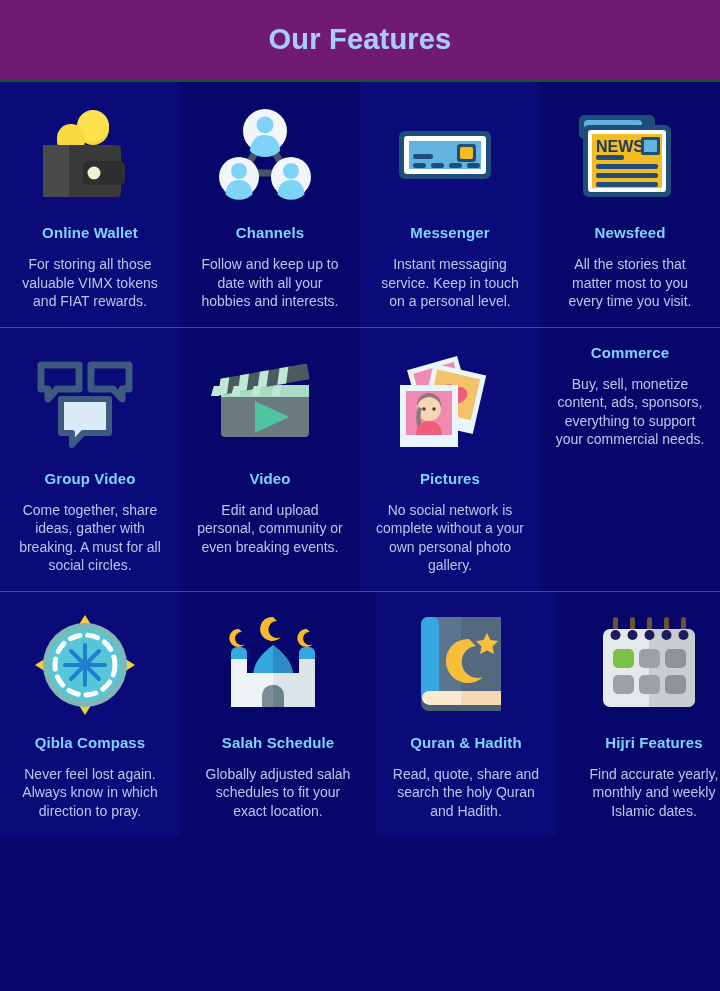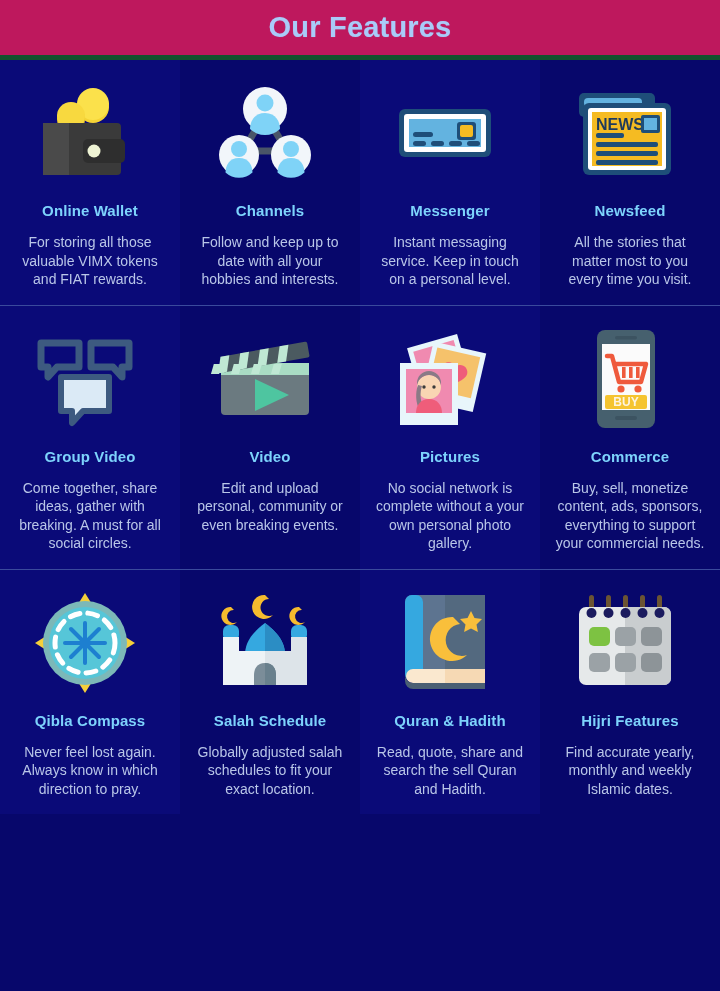--- a/index.html
+++ b/index.html
@@ -13,40 +13,40 @@
   }
   .page {
     width: 720px;
     height: 991px;
     background: #07076b;
     position: relative;
   }
 
   
   .header {
-    height: 60px;
+    height: 82px;
     display: flex;
     align-items: center;
     justify-content: center;
-    background: #be185d;
-    border-bottom: 5px solid #14532d;
+    background: #701a75;
+    border-bottom: 3px solid #14532d;
   }
   .header-title {
     font-size: 29px;
     font-weight: bold;
     color: #a9cbf8;
     letter-spacing: 0.2px;
     text-shadow: 0 0 1px rgba(169,203,248,.4);
   }
   .row-wrap {
     display: grid;
     grid-template-columns: repeat(4, 180px);
     border-bottom: 1px solid #3a4a9c;
   }
-  .row-wrap:last-child { border-bottom: none; }
+  .row-wrap:last-child { border-bottom: none; gap: 8px; }
 
   .card {
     padding: 10px 8px 16px;
     display: flex;
     flex-direction: column;
     align-items: center;
     background: #07076b;
     position: relative;
   }
   
@@ -241,38 +241,20 @@
               <circle cx="33" cy="62" r="1.7" fill="#3b3b3b"></circle>
               <circle cx="43" cy="62" r="1.7" fill="#3b3b3b"></circle>
             </g>
           </svg>
         </div>
         <div class="card-title">Pictures</div>
         <div class="card-desc">No social network is complete without a your own personal photo gallery.</div>
       </div>
 
       <div class="card">
-        <div class="icon-box">
-          <svg width="108" height="108" viewBox="0 0 108 108">
-            <rect x="26" y="5" width="58" height="98" rx="8" fill="#46606e"></rect>
-            <rect x="44" y="11" width="22" height="3.5" rx="1.7" fill="#3c5361"></rect>
-            <rect x="31" y="19" width="48" height="66" fill="#fbfbfb"></rect>
-            <rect x="44" y="91" width="22" height="4" rx="2" fill="#3c5361"></rect>
-            <g fill="none" stroke="#ef5a3c" stroke-width="4.5" stroke-linecap="round" stroke-linejoin="round">
-              <path d="M36 31 h5 l7 26 h22 l5 -18 h-30"></path>
-            </g>
-            <rect x="51" y="42" width="3.6" height="11" fill="#ef5a3c"></rect>
-            <rect x="58" y="42" width="3.6" height="11" fill="#ef5a3c"></rect>
-            <rect x="65" y="42" width="3.6" height="11" fill="#ef5a3c"></rect>
-            <circle cx="50" cy="64" r="3.6" fill="#ef5a3c"></circle>
-            <circle cx="67" cy="64" r="3.6" fill="#ef5a3c"></circle>
-            <rect x="34" y="70" width="42" height="14" rx="2" fill="#f5c430"></rect>
-            <text x="55" y="81" text-anchor="middle" font-family="Liberation Sans, sans-serif" font-size="12" font-weight="bold" fill="#fdf4e0">BUY</text>
-          </svg>
-        </div>
         <div class="card-title">Commerce</div>
         <div class="card-desc">Buy, sell, monetize content, ads, sponsors, everything to support your commercial needs.</div>
       </div>
     </div>
 
     <div class="row-wrap">
 
       <div class="card tint">
         <div class="icon-box">
           <svg width="108" height="108" viewBox="0 0 108 108">
@@ -324,21 +306,21 @@
             <rect x="14" y="6" width="18" height="86" rx="7" fill="#35a8e0"></rect>
             <rect x="54" y="6" width="40" height="86" fill="#53697f"></rect>
             <path d="M62 28 a22 22 0 1 0 14 38 a16 16 0 1 1 -7 -31z" fill="#f9bf3b"></path>
             <path d="M80 22 l3.5 7 7.5 1 -5.5 5.5 1.4 7.6 -6.9 -3.7 -6.9 3.7 1.4 -7.6 -5.5 -5.5 7.5 -1z" fill="#f9bf3b"></path>
             <path d="M22 80 h72 v14 h-72 a7 7 0 0 1 0 -14z" fill="#fae8cf"></path>
             <path d="M54 80 h40 v14 h-40z" fill="#f6d9b4"></path>
             <path d="M14 86 a8 8 0 0 0 8 8 h72 v6 h-72 a8 8 0 0 1 -8 -8z" fill="#4a5f73"></path>
           </svg>
         </div>
         <div class="card-title">Quran &amp; Hadith</div>
-        <div class="card-desc">Read, quote, share and search the sell Quran and Hadith.</div>
+        <div class="card-desc">Read, quote, share and search the holy Quran and Hadith.</div>
       </div>
 
       <div class="card">
         <div class="icon-box">
           <svg width="108" height="108" viewBox="0 0 108 108">
             <g fill="#6b5433">
               <rect x="18" y="6" width="5" height="22" rx="2.5"></rect>
               <rect x="35" y="6" width="5" height="22" rx="2.5"></rect>
               <rect x="52" y="6" width="5" height="22" rx="2.5"></rect>
               <rect x="69" y="6" width="5" height="22" rx="2.5"></rect>

